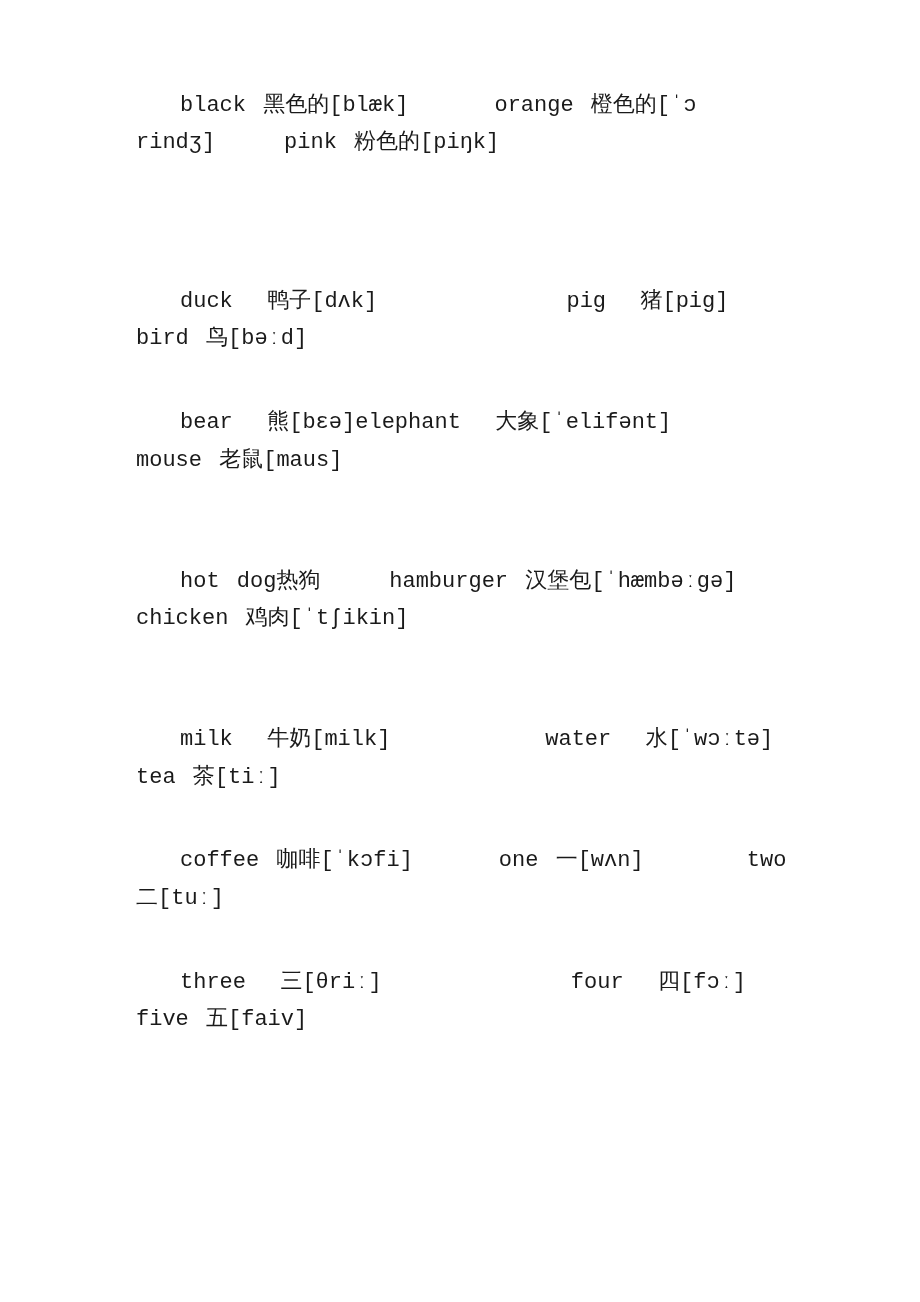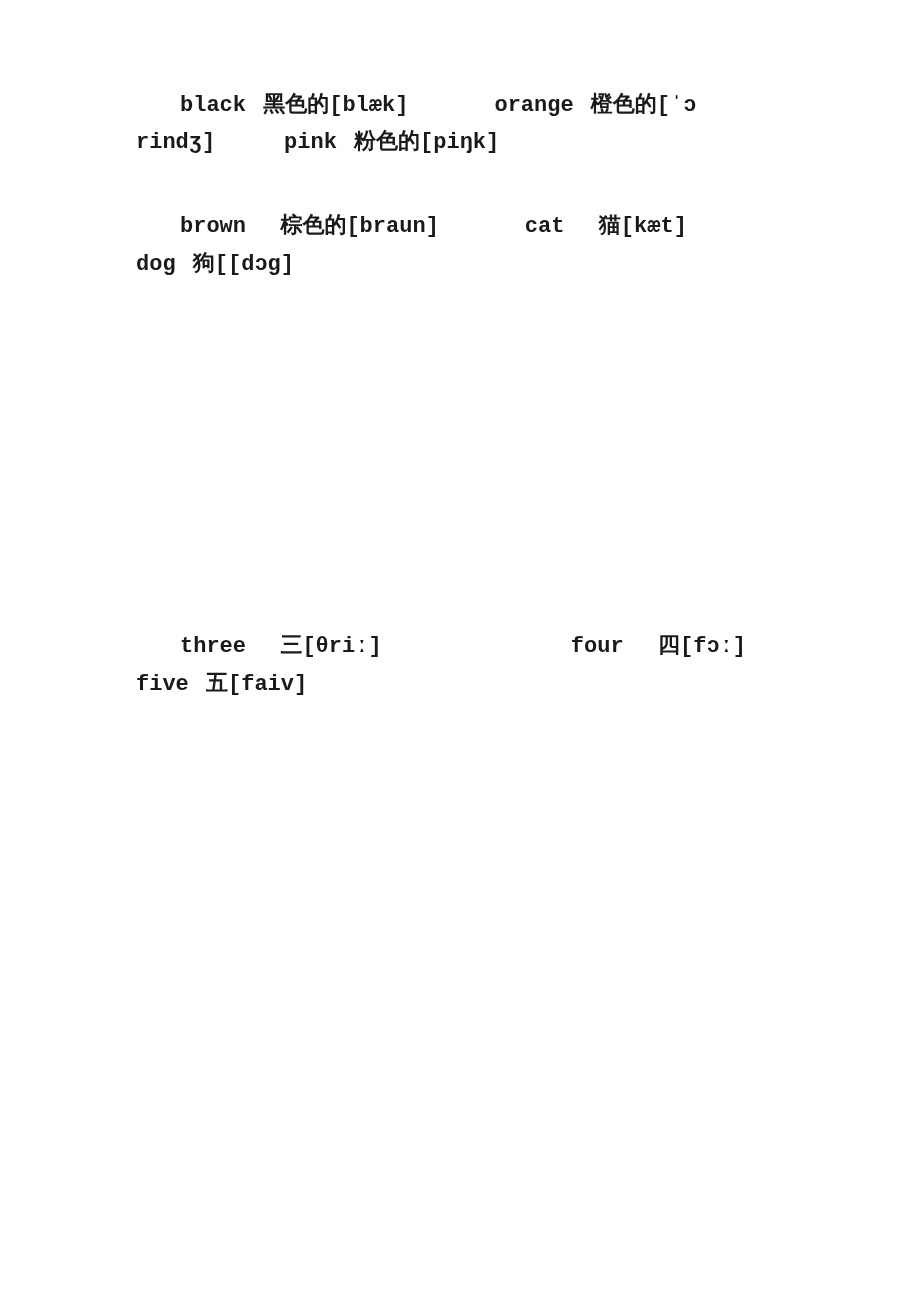--- a/index.html
+++ b/index.html
@@ -1,19 +1,18 @@
 <!DOCTYPE html>
 <html><head>
   <meta charset="utf-8">
   <style>
     * {
       margin: 9px;
       padding: 0;
       box-sizing: border-box;
-      font-weight: bold;
     }
 
     body {
       background-color: #ffffff;
       width: 920px;
       min-height: 1302px;
       font-family: 'Courier New', Courier, monospace;
       font-size: 22px;
       line-height: 1.7;
       color: #1a1a1a;
@@ -32,30 +31,46 @@
   </style>
 </head>
 <body>
 
 <div class="content-block">
   <p>
     black 黑色的[blæk]&nbsp;&nbsp;&nbsp;&nbsp;&nbsp;orange 橙色的[ˈɔ<br>
     rindʒ]&nbsp;&nbsp;&nbsp;&nbsp;pink 粉色的[piŋk]
   </p>
   <br>
+  <br>
+  <br>
   <p>
-    brown &nbsp;棕色的[braun]&nbsp;&nbsp;&nbsp;&nbsp;&nbsp;cat &nbsp;猫[kæt]<br>
-    dog 狗[[dɔg]
+    duck &nbsp;鸭子[dʌk]&nbsp;&nbsp;&nbsp;&nbsp;&nbsp;&nbsp;&nbsp;&nbsp;&nbsp;&nbsp;&nbsp;pig &nbsp;猪[pig]<br>
+    bird 鸟[bəːd]
+  </p>
+  <br>
+  <p>
+    bear &nbsp;熊[bɛə]elephant &nbsp;大象[ˈelifənt]<br>
+    mouse 老鼠[maus]
   </p>
   <br>
   <br>
+  <p>
+    hot dog热狗&nbsp;&nbsp;&nbsp;&nbsp;hamburger 汉堡包[ˈhæmbəːgə]<br>
+    chicken 鸡肉[ˈtʃikin]
+  </p>
   <br>
   <br>
+  <p>
+    milk &nbsp;牛奶[milk]&nbsp;&nbsp;&nbsp;&nbsp;&nbsp;&nbsp;&nbsp;&nbsp;&nbsp;water &nbsp;水[ˈwɔːtə]<br>
+    tea 茶[tiː]
+  </p>
   <br>
-  <br>
-  <br>
-  <br>
+  <p>
+    coffee 咖啡[ˈkɔfi]&nbsp;&nbsp;&nbsp;&nbsp;&nbsp;one 一[wʌn]&nbsp;&nbsp;&nbsp;&nbsp;&nbsp;&nbsp;two<br>
+    二[tuː]
+  </p>
   <br>
   <p>
     three &nbsp;三[θriː]&nbsp;&nbsp;&nbsp;&nbsp;&nbsp;&nbsp;&nbsp;&nbsp;&nbsp;&nbsp;&nbsp;four &nbsp;四[fɔː]<br>
     five 五[faiv]
   </p>
 </div>
 
 </body></html>

